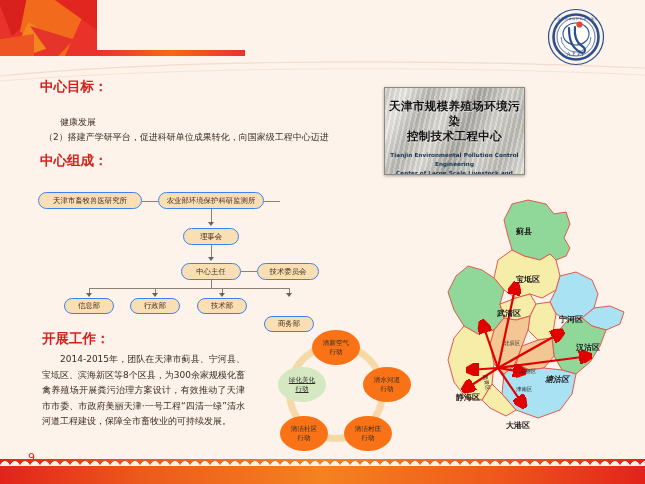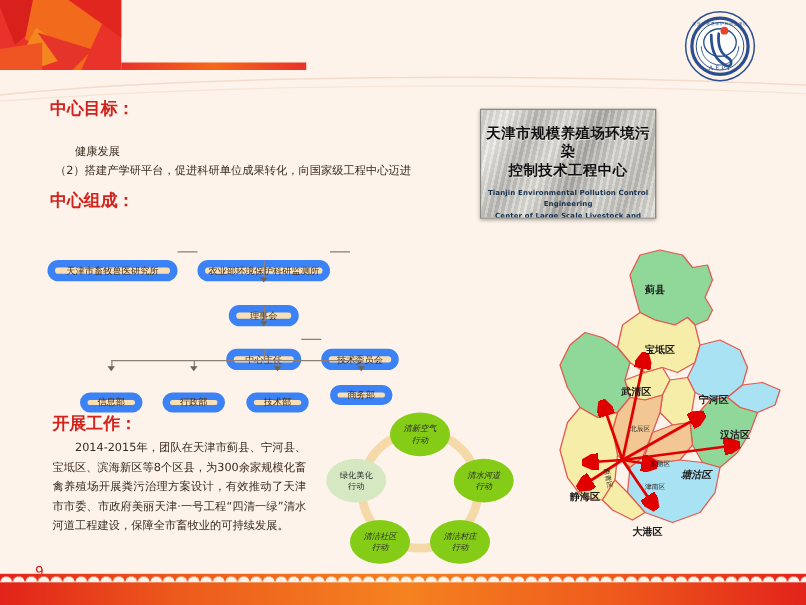--- a/index.html
+++ b/index.html
@@ -74,37 +74,37 @@
   .pl-cn{position:relative;z-index:2;margin-top:11px;text-align:center;
     font-size:11.5px;font-weight:bold;color:#101010;line-height:15px;letter-spacing:.4px;
     text-shadow:0 1px 0 rgba(255,255,255,.55);}
   .pl-en{position:relative;z-index:2;margin-top:7px;text-align:center;
     font-size:5.6px;font-weight:bold;color:#13314f;line-height:9px;letter-spacing:.1px;}
 
   
   .org{position:absolute;left:38px;top:192px;width:360px;height:118px;}
   .node{
     position:absolute;background:#FADFB4;border-radius:9px;
-    border:6px solid #3b82f6;
+    border:1px solid #3b82f6;
     font-size:7.4px;color:#402D18;
     display:flex;align-items:center;justify-content:center;
-    white-space:nowrap;box-sizing:border-box;margin-top:16px;
+    white-space:nowrap;box-sizing:border-box;
   }
   .ln{position:absolute;background:#8d7f72;}
   .ar{position:absolute;width:0;height:0;border-left:3.2px solid transparent;
       border-right:3.2px solid transparent;border-top:4.5px solid #6e6257;}
 
   
   .circ{position:absolute;left:258px;top:330px;width:160px;height:126px;}
   .ring{position:absolute;left:28px;top:12px;width:100px;height:100px;
         border:7px solid #F6D9A8;border-radius:50%;box-sizing:border-box;}
   .bub{position:absolute;border-radius:50%;display:flex;flex-direction:column;
        align-items:center;justify-content:center;font-size:6.6px;line-height:8.4px;
        color:#2c2c2c;white-space:nowrap;text-align:center;}
-  .bub.blue{background:#84cc16;font-style:italic;}
+  .bub.blue{background:#f97316;}
   .bub.green{background:#D6E8C2;}
 
   
   .map{position:absolute;left:420px;top:198px;width:222px;height:258px;}
   .mlabel{position:absolute;font-size:8px;color:#1a1a1a;white-space:nowrap;font-weight:bold;}
   .mlabel.sm{font-size:5.4px;font-weight:normal;}
 
   
   .footer{
     position:absolute;left:0;bottom:0;width:645px;height:18px;
@@ -195,21 +195,21 @@
     <div class="ln" style="left:184px;top:96px;width:1px;height:7px;"></div>
     <div class="ln" style="left:251px;top:96px;width:1px;height:7px;"></div>
     <div class="ar" style="left:48.3px;top:101px;"></div>
     <div class="ar" style="left:114.3px;top:101px;"></div>
     <div class="ar" style="left:181.3px;top:101px;"></div>
     <div class="ar" style="left:248.3px;top:101px;"></div>
 
     <div class="node" style="left:26px;top:106px;width:50px;height:16px;">信息部</div>
     <div class="node" style="left:92px;top:106px;width:50px;height:16px;">行政部</div>
     <div class="node" style="left:159px;top:106px;width:50px;height:16px;">技术部</div>
-    <div class="node" style="left:226px;top:100px;width:50px;height:16px;text-align:center;">商务部</div>
+    <div class="node" style="left:226px;top:124px;width:50px;height:16px;text-align:center;">商务部</div>
   </div>
 
   <div class="sec-h" id="work-h">开展工作：</div>
   <div class="btxt" id="work-p">2014-2015年，团队在天津市蓟县、宁河县、宝坻区、滨海新区等8个区县，为300余家规模化畜禽养殖场开展粪污治理方案设计，有效推动了天津市市委、市政府美丽天津·一号工程“四清一绿”清水河道工程建设，保障全市畜牧业的可持续发展。</div>
 
   <div class="circ">
     <div class="ring"></div>
 
     <div class="bub blue" style="left:54px;top:0px;width:48px;height:35px;">
       <span>清新空气</span>
@@ -220,21 +220,21 @@
       <span>行动</span>
     </div>
     <div class="bub blue" style="left:86px;top:86px;width:48px;height:35px;">
       <span>清洁村庄</span>
       <span>行动</span>
     </div>
     <div class="bub blue" style="left:22px;top:86px;width:48px;height:35px;">
       <span>清洁社区</span>
       <span>行动</span>
     </div>
-    <div class="bub green" style="left:3px;top:37px;width:48px;height:35px;">
+    <div class="bub green" style="left:20px;top:37px;width:48px;height:35px;text-decoration:underline;">
       <span>绿化美化</span>
       <span>行动</span>
     </div>
   </div>
 
   <div class="map">
     <svg width="222" height="258" viewBox="0 0 222 258">
       <g stroke="#E2584F" stroke-width="1" stroke-linejoin="round">
 
         <path d="M88,38 L84,22 L92,6 L108,2 L126,6 L134,16 L146,14 L150,26

